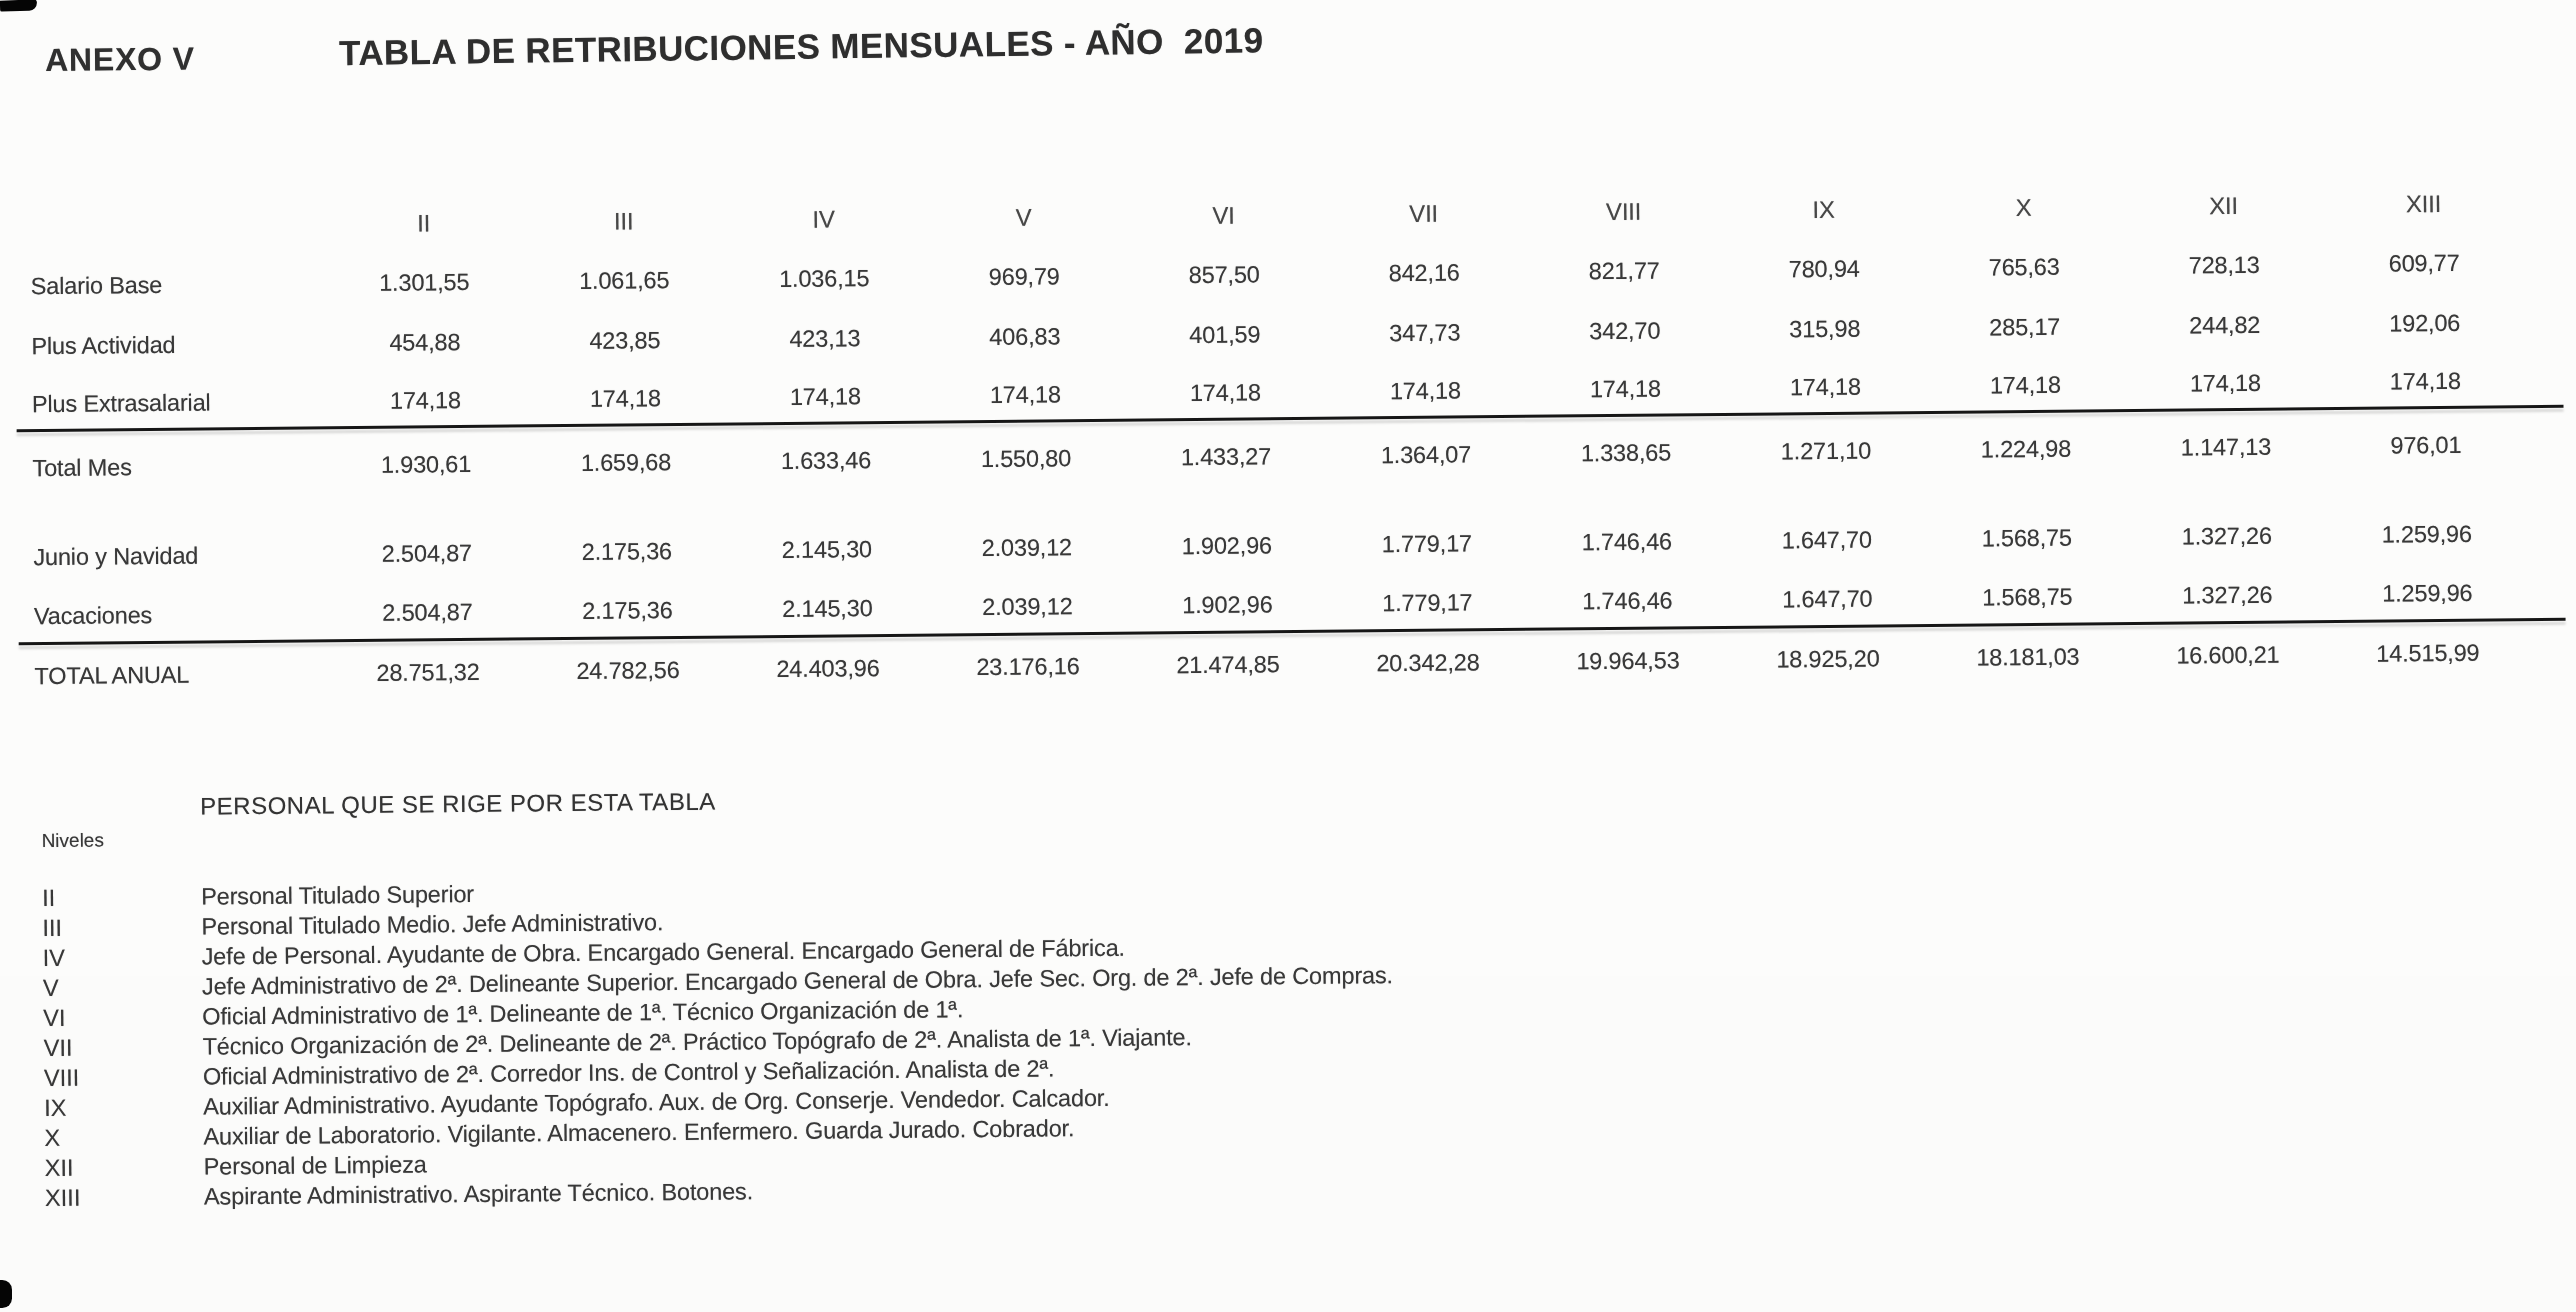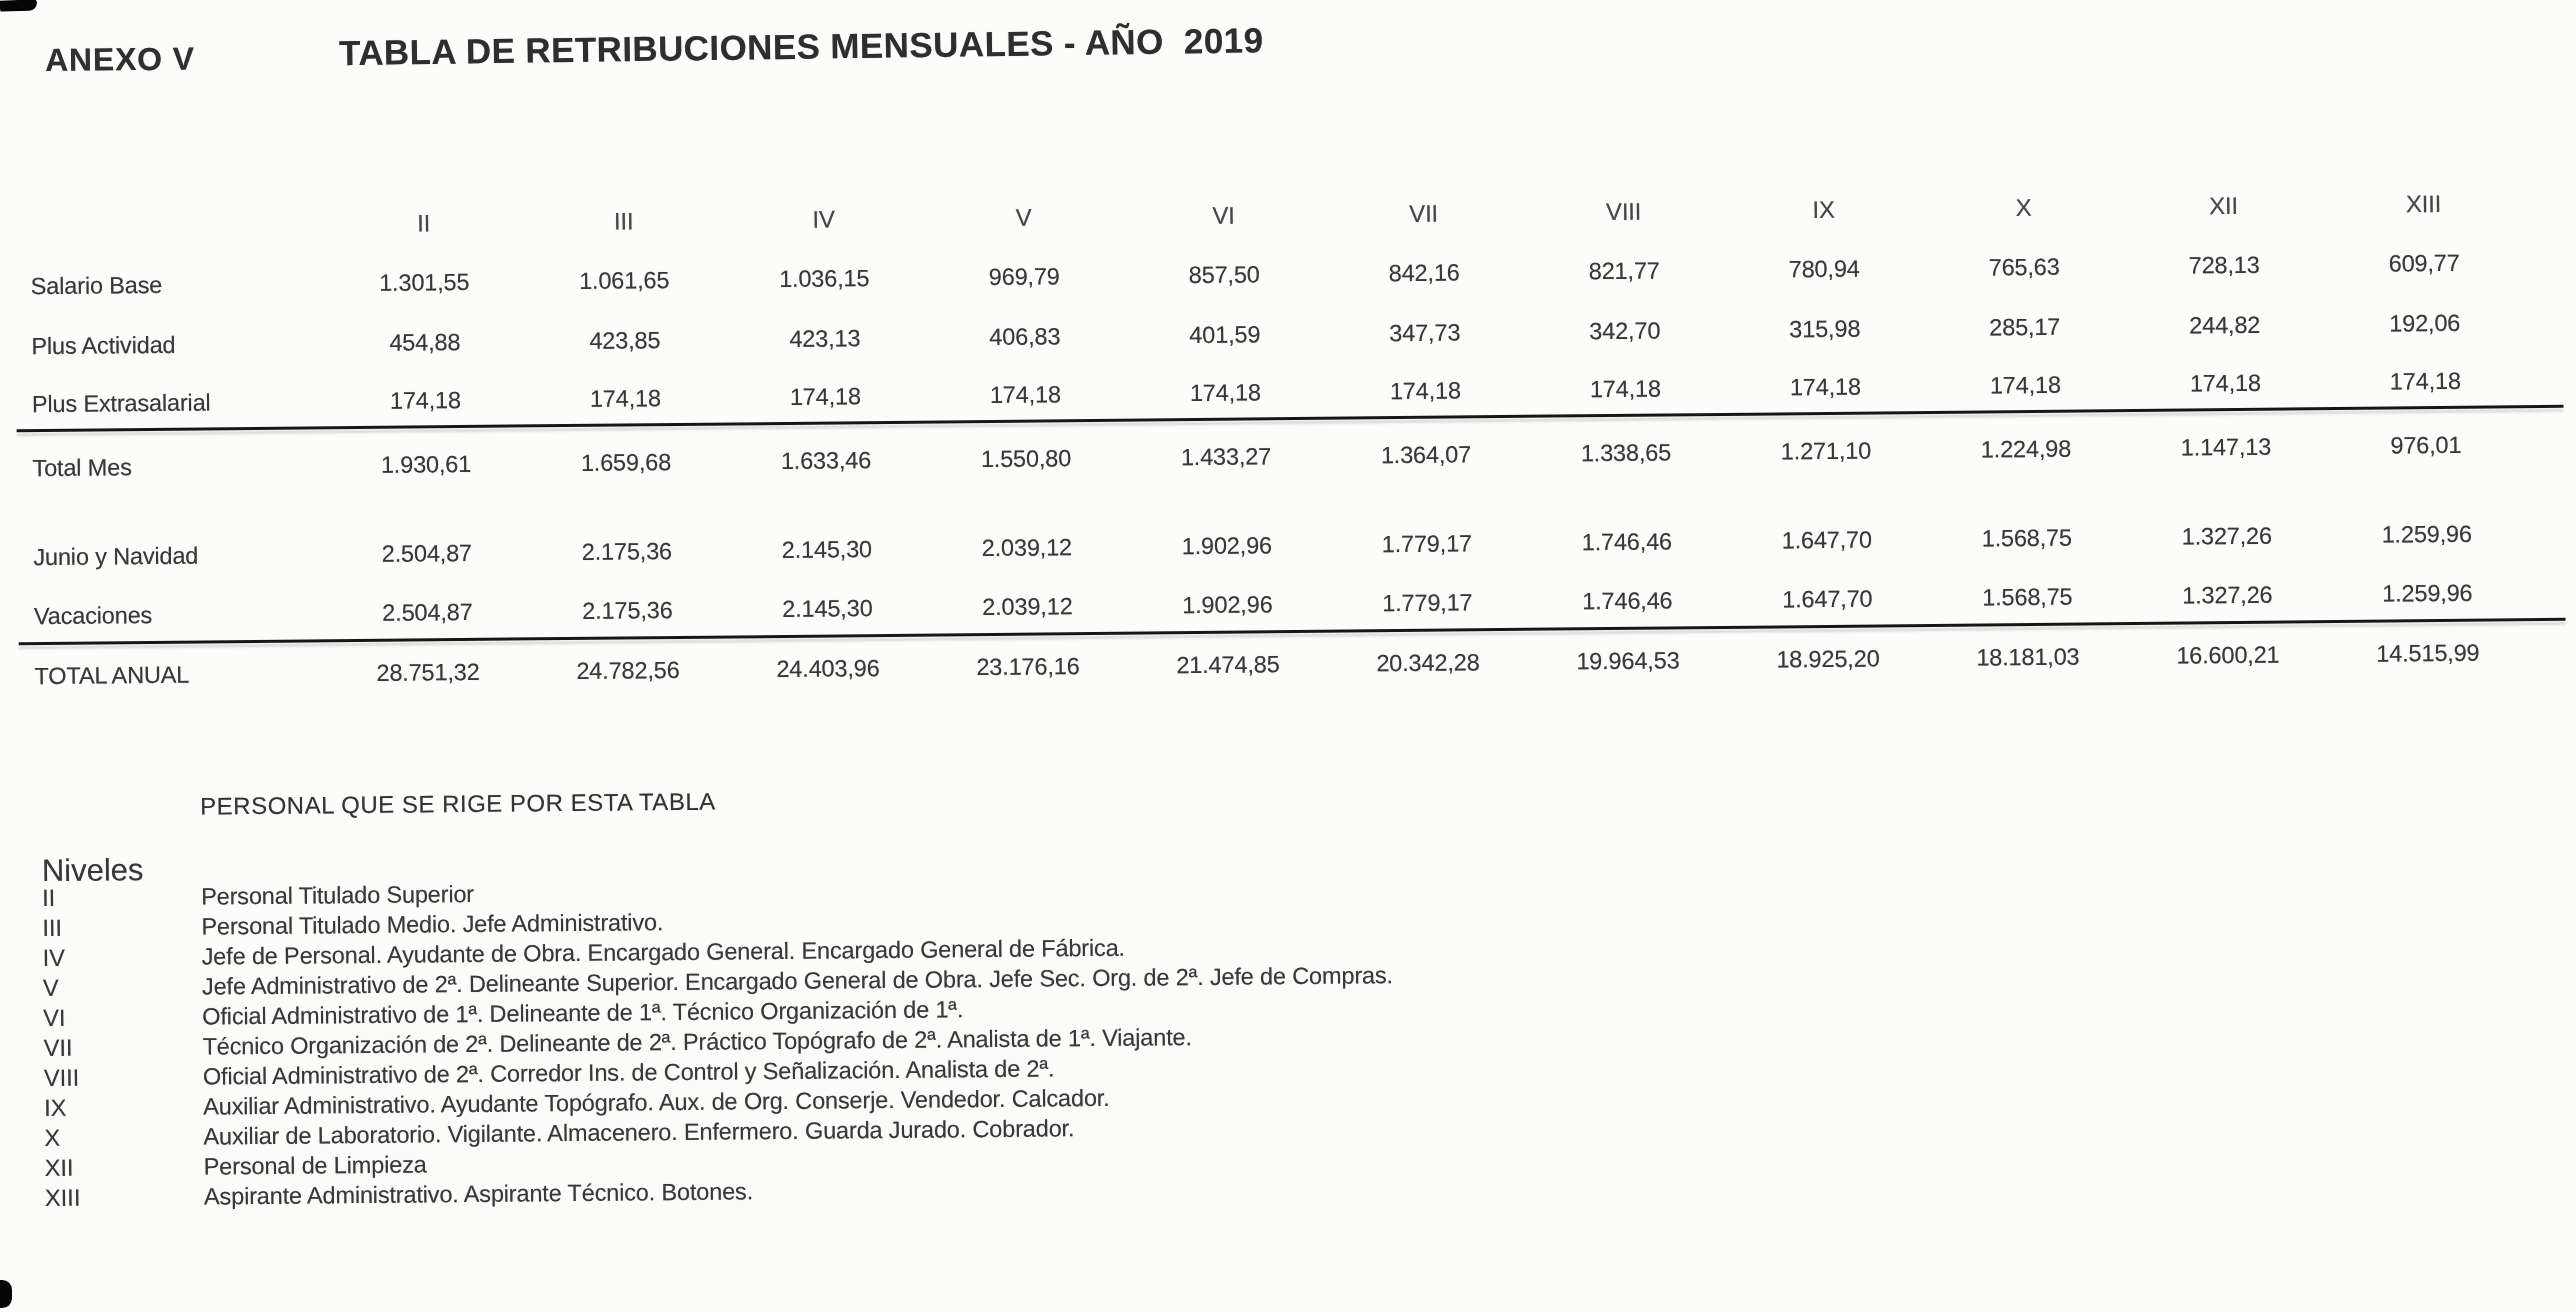--- a/index.html
+++ b/index.html
@@ -47,22 +47,22 @@
   }
   .rule-1{top:429px;}
   .rule-2{top:642px;}
 
   
   .personnel-heading{
     position:absolute;left:195px;top:794px;
     font-size:24px;letter-spacing:0.5px;color:#333;
   }
   .levels-label{
-    position:absolute;left:36px;top:853px;
-    font-size:31px;
+    position:absolute;left:36px;top:830px;
+    font-size:19px;
   }
   .levels-list{position:absolute;left:36px;top:885px;width:2355px;}
   .level-line{
     display:flex;height:30px;align-items:baseline;
   }
   .lvl-num{width:159px;flex:0 0 159px;font-size:23.6px;}
   .lvl-desc{font-size:23.6px;letter-spacing:-0.2px;}
 
   
   .artifact{position:absolute;background:#050505;}

